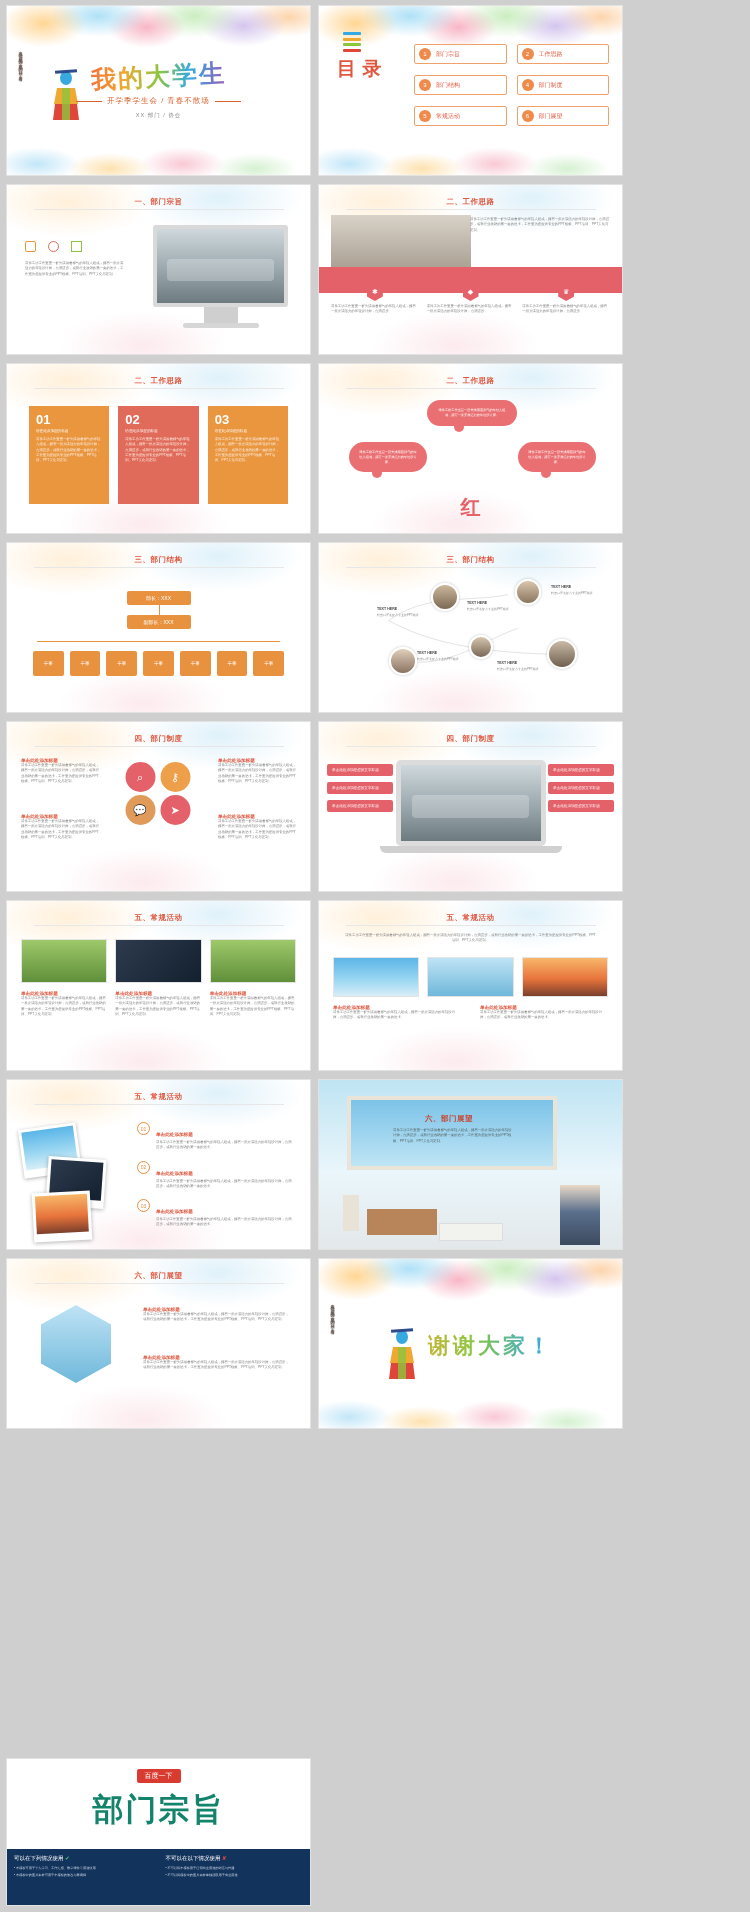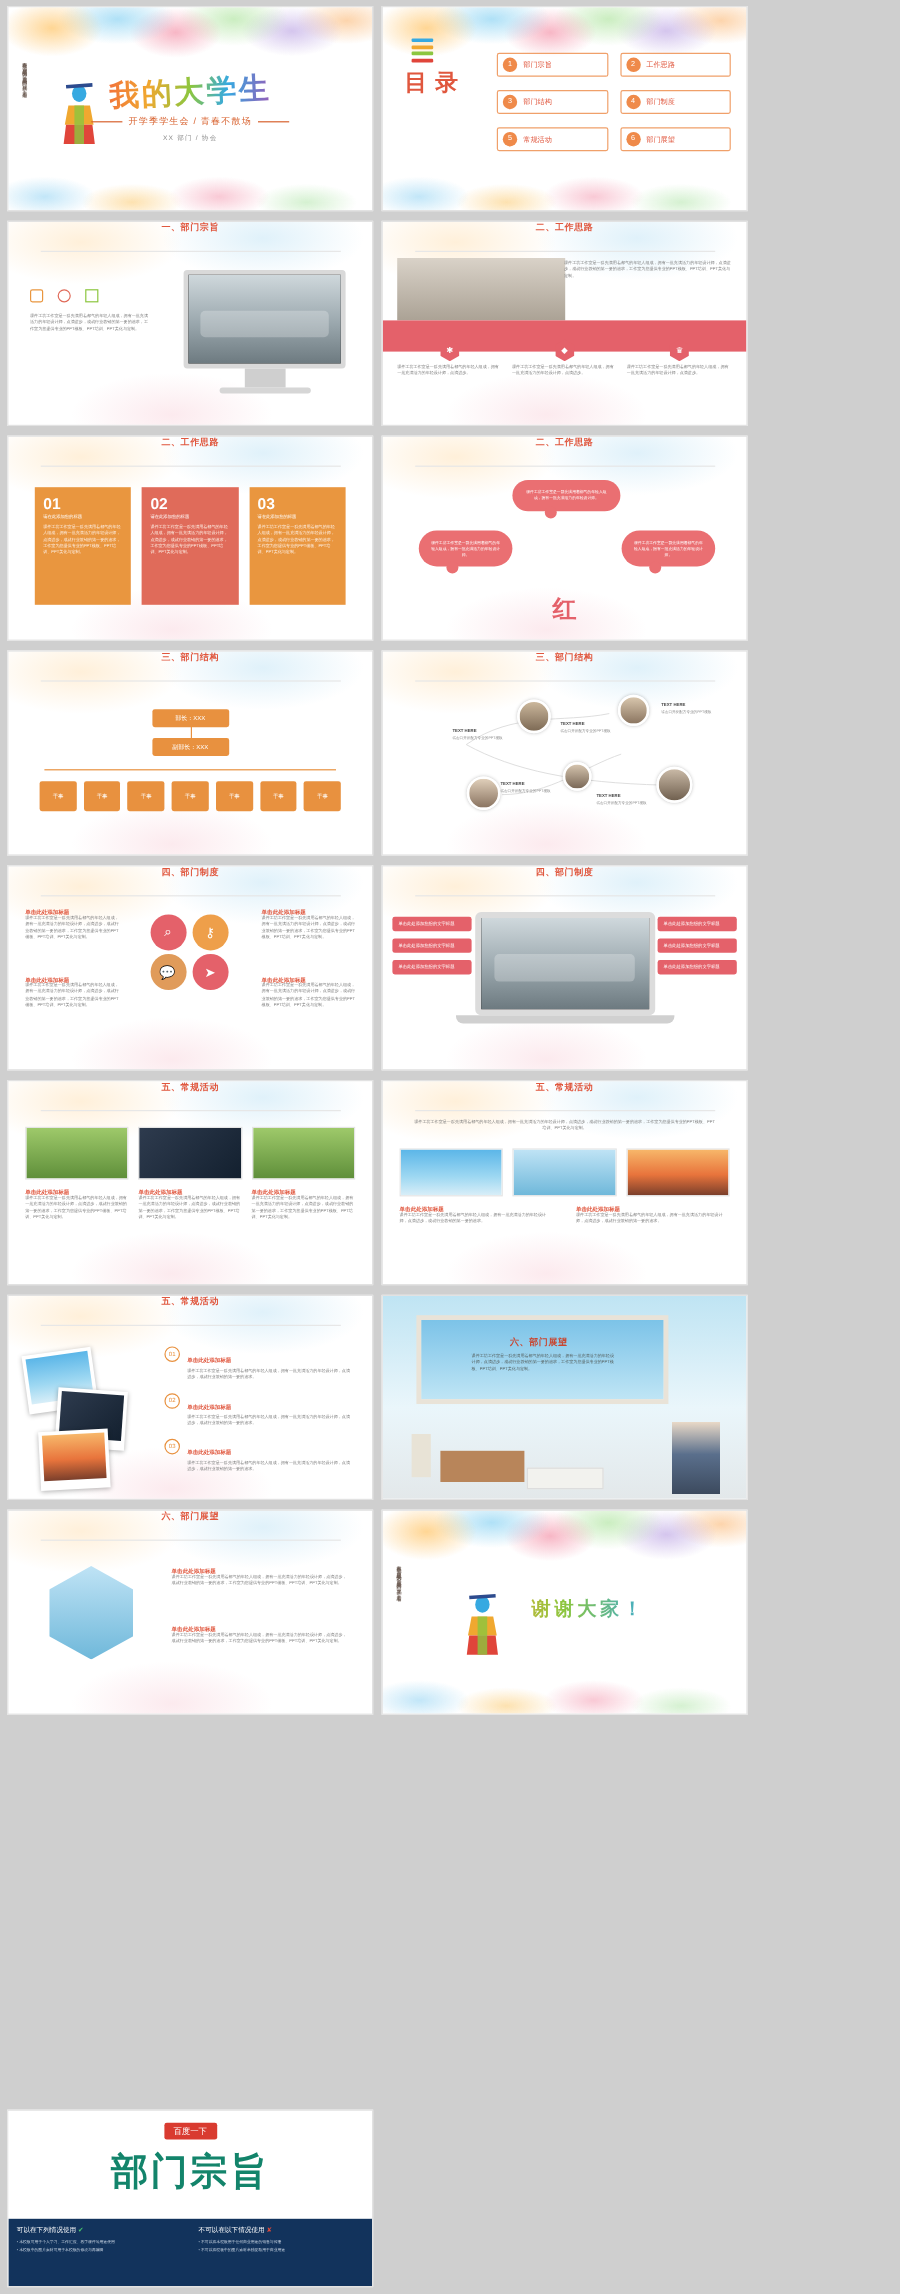--- a/index.html
+++ b/index.html
@@ -83,21 +83,21 @@
   .cover-sub .rule { display:inline-block; width:26px; height:1px; background:#d8622f; vertical-align:middle; margin:0 5px;}
   .cover-org {
     position: absolute; top: 106px; width: 100%; text-align:center;
     font-size: 5.5px; color: #8b8b8b; letter-spacing: 1px;
   }
   .grad-figure {
     position:absolute; left: 42px; top: 58px; width: 34px; height: 58px;
   }
   
   .s-title {
-    position: absolute; top: 0; width: 100%; text-align: center;
+    position: absolute; top: 12px; width: 100%; text-align: center;
     font-size: 7.5px; font-weight: bold; color: #e0573e; letter-spacing: .5px;
   }
   .s-rule { position:absolute; top: 24px; left: 50%; transform: translateX(-50%); width: 250px; height:1px; background:#e7e7e7;}
   
   .cat-icon {
     position:absolute; left: 24px; top: 26px; width: 18px; height: 20px;
     display:flex; flex-direction:column; justify-content:space-between;
   }
   .cat-icon i { display:block; height:3px; border-radius:1px; }
   .cat-word {
@@ -181,21 +181,21 @@
   .polaroid { position:absolute; background:#fff; padding:3px 3px 8px; box-shadow:0 1px 4px rgba(0,0,0,.3);}
   .polaroid div { width: 52px; height: 38px; }
   
   .desk { position:absolute; inset:0; background: linear-gradient(180deg,#bfe4f3 0%, #eaf6fb 55%, #e3e8ea 100%); }
   .board { position:absolute; left: 28px; top: 16px; width: 210px; height: 74px; background: linear-gradient(180deg,#7cc3e8,#bfe5f5); border:4px solid #e9e3d8;}
   
   .hexphoto { width: 70px; height: 78px; clip-path: polygon(50% 0,100% 25%,100% 75%,50% 100%,0 75%,0 25%); }
   
   .thanks {
     position:absolute; top: 72px; width:100%; text-align:center;
-    font-size: 16px; font-weight:bold; font-family:"DejaVu Serif",serif;
+    font-size: 22px; font-weight:bold; font-family:"DejaVu Serif",serif;
     background: linear-gradient(90deg,#f2703a,#f0a830,#8cc63f,#36a9e1,#9b59b6);
     -webkit-background-clip:text; background-clip:text; color:transparent;
     letter-spacing: 3px;
   }
   
   .promo {
     position:absolute; left: 6px; bottom: 6px; width: 305px; height: 148px;
     background:#fff; border:1px solid #e2e2e2; overflow:hidden;
   }
   .promo-top { height: 92px; position:relative; background:#fff;}

